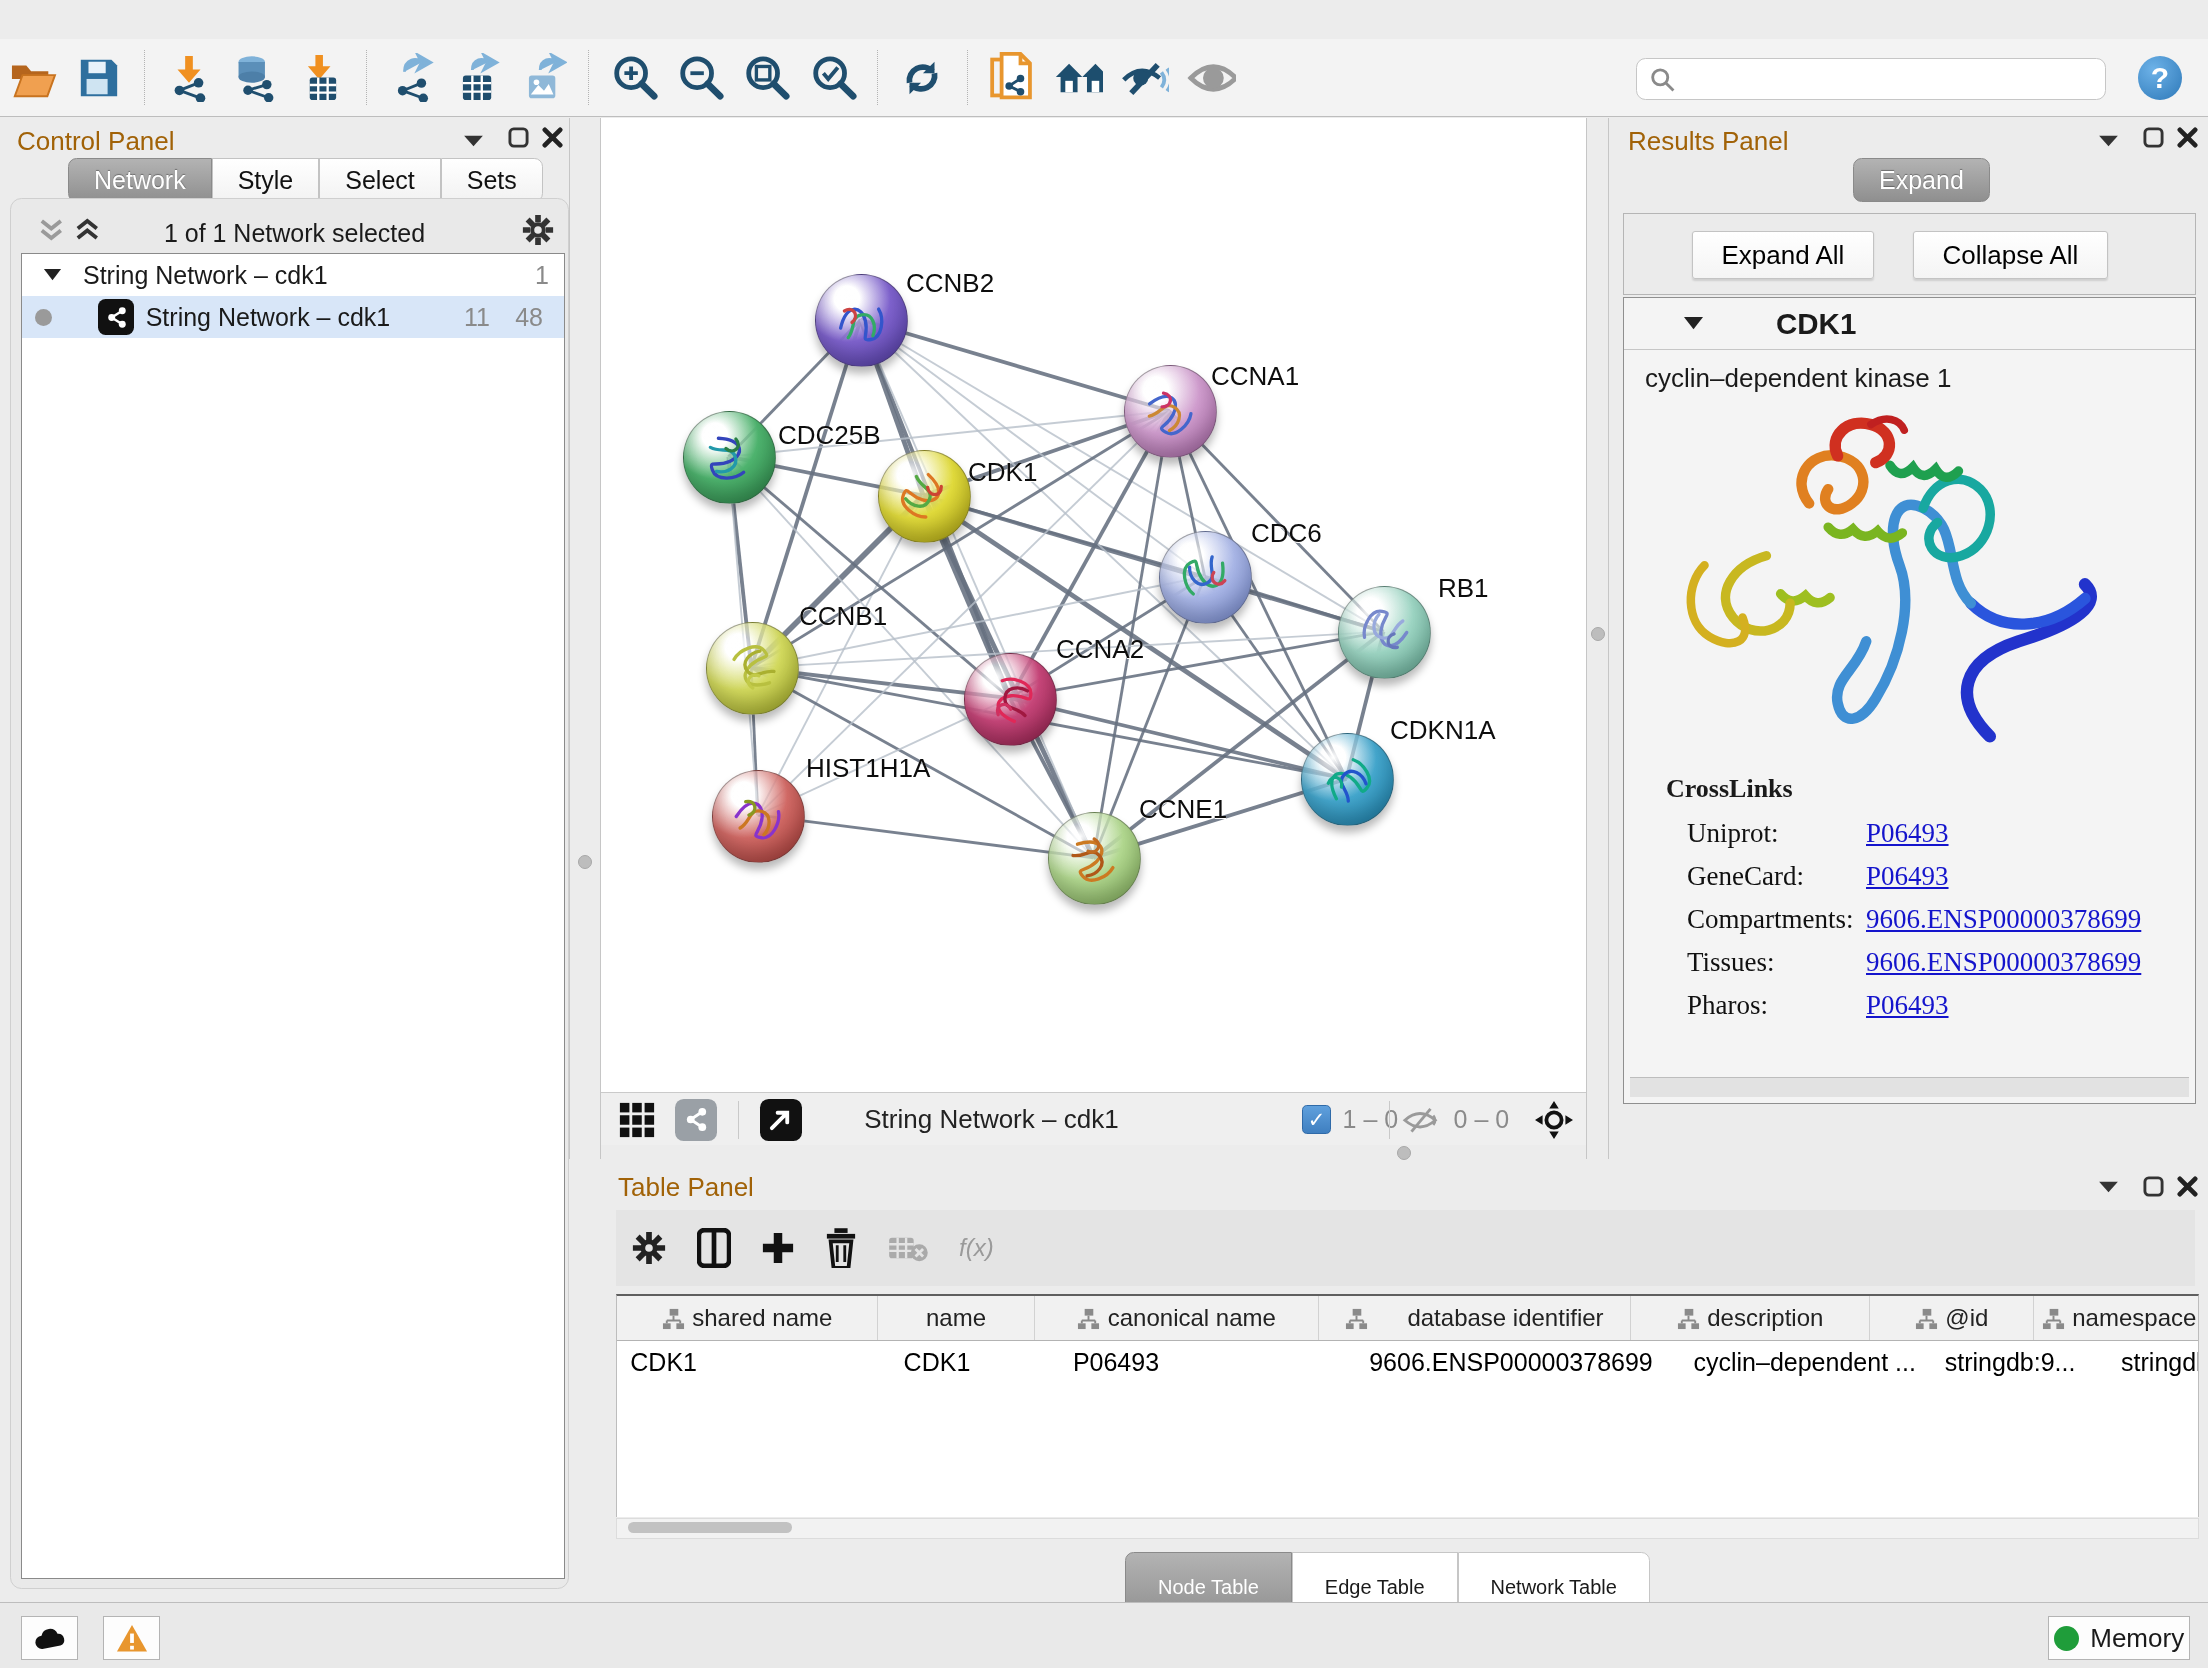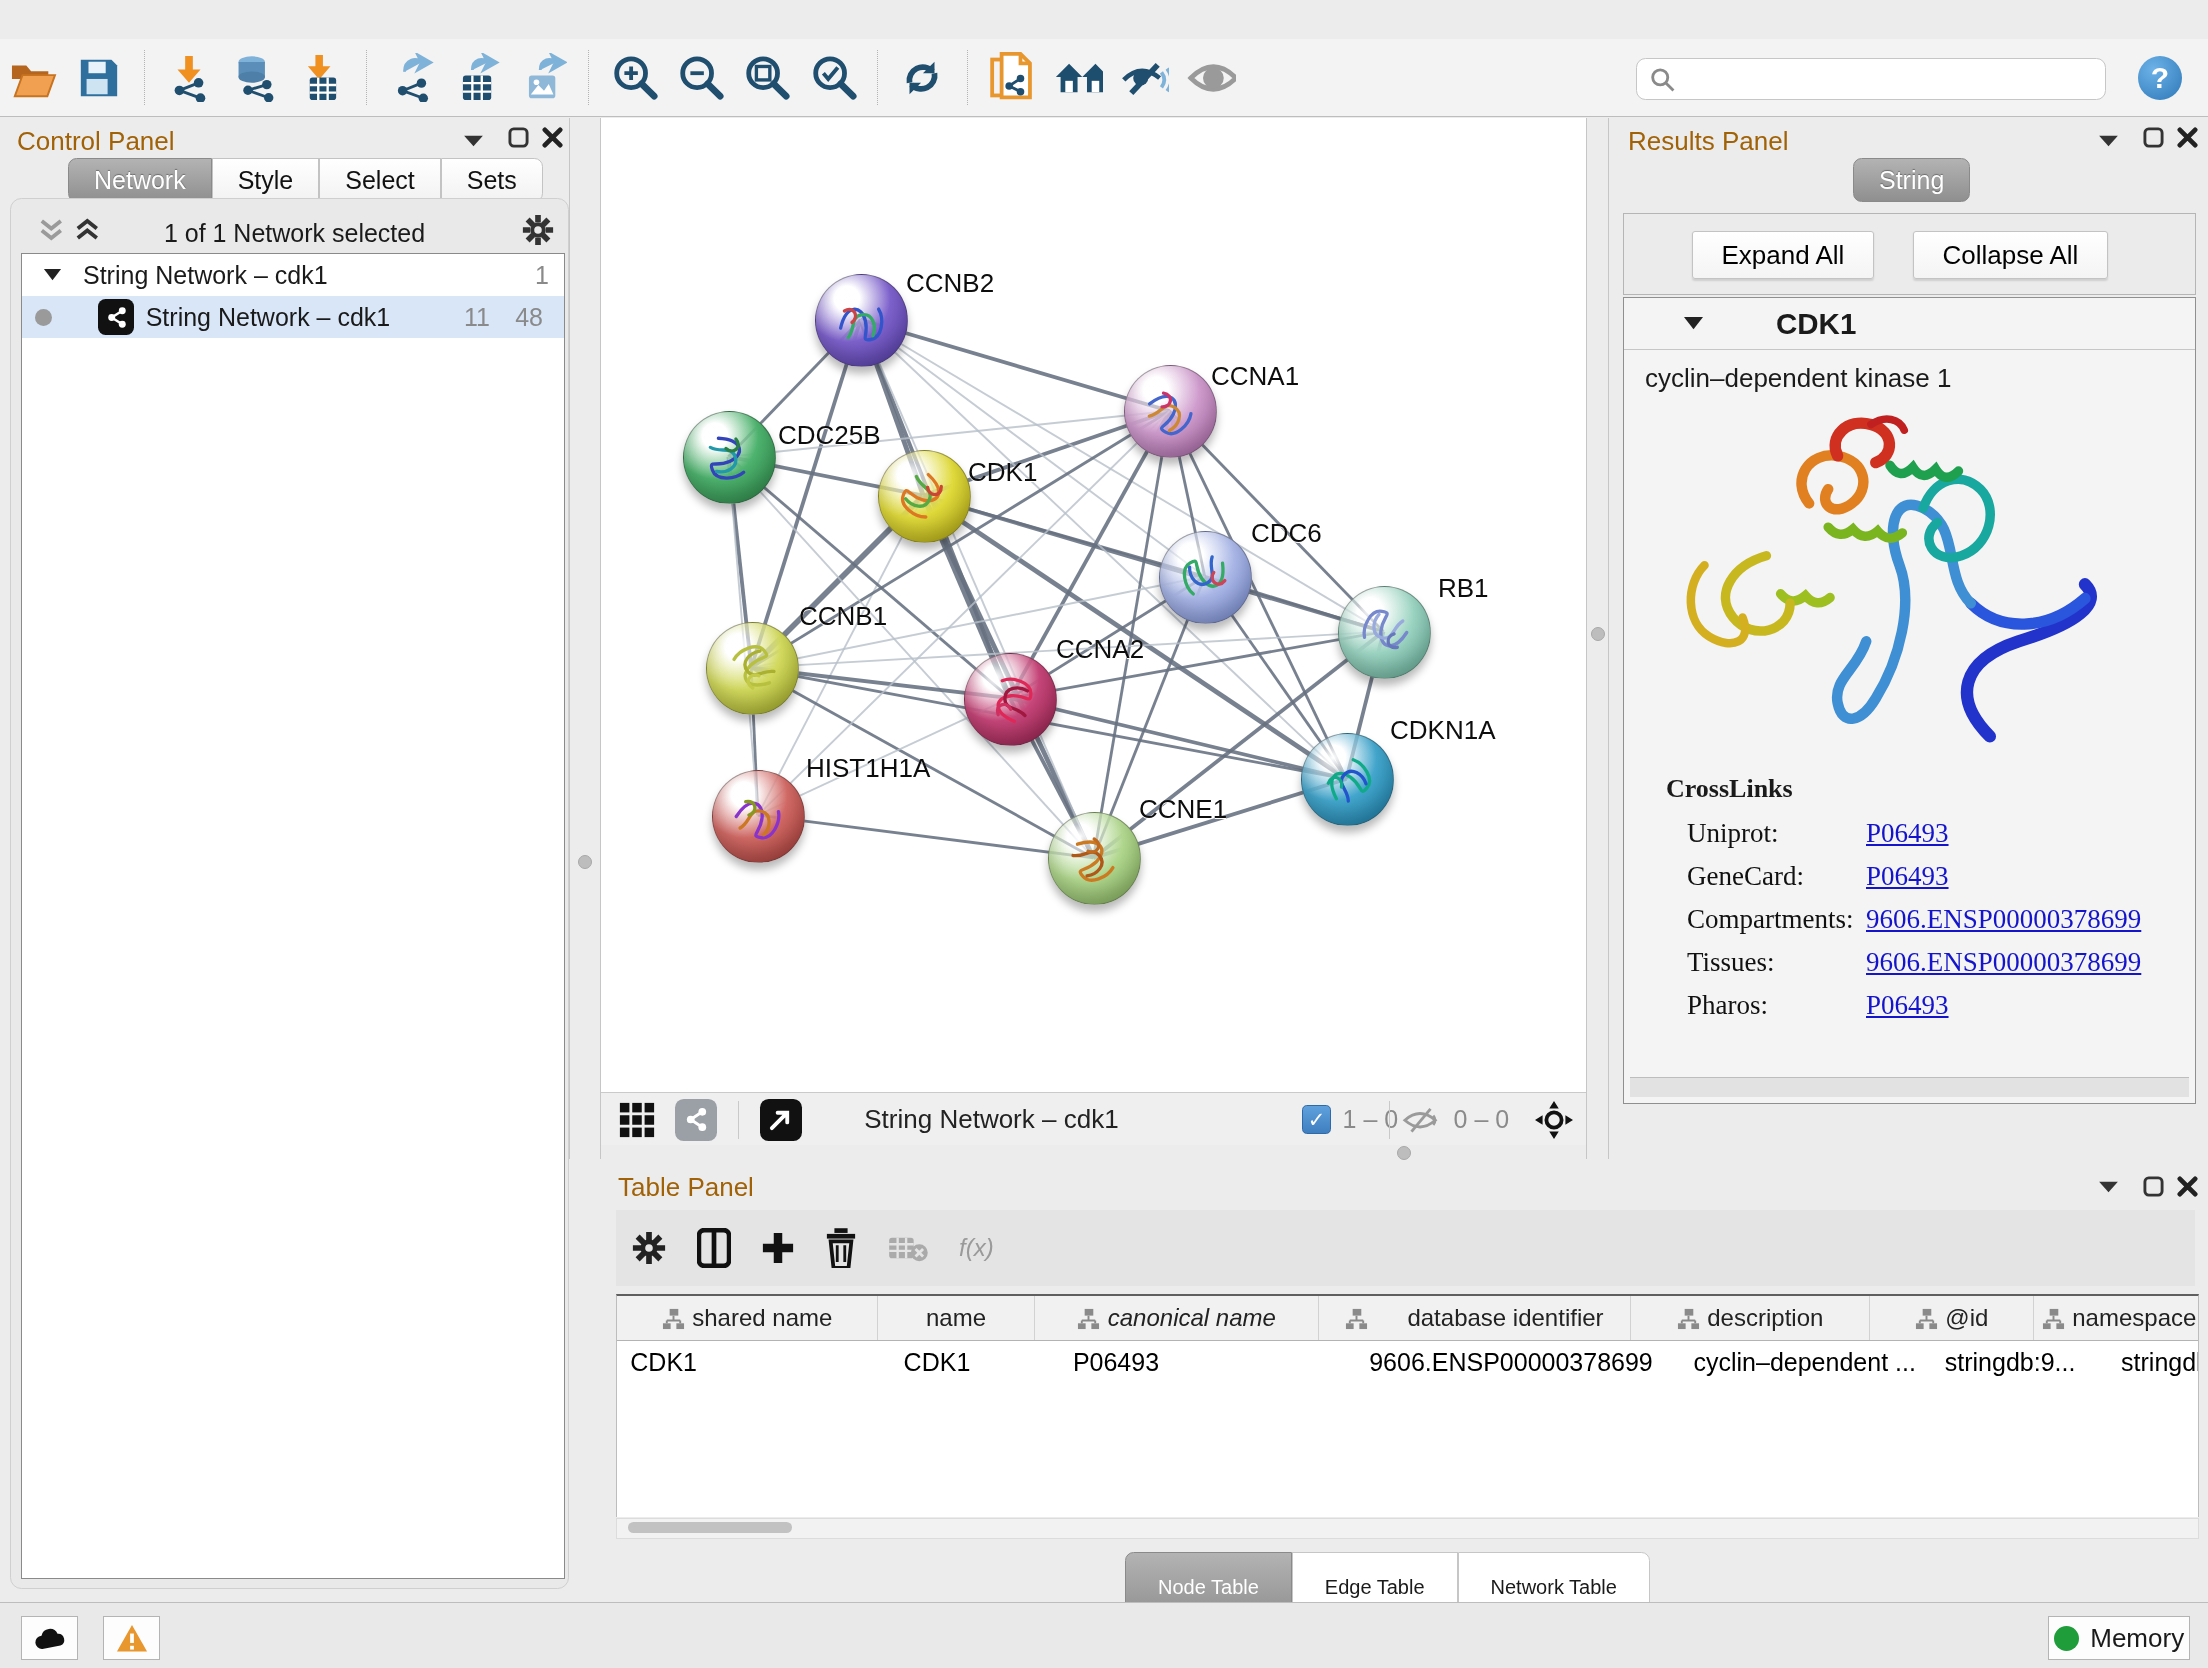--- a/index.html
+++ b/index.html
@@ -508,21 +508,21 @@
     <svg style="position:absolute;left:2097px;top:133px" width="23" height="15" viewBox="0 0 24 16">
         <path d="M2 3 h20 l-10 11z" fill="#333"></path>
       </svg>
     <svg style="position:absolute;left:2143px;top:127px" width="21" height="21" viewBox="0 0 22 22">
         <rect x="2" y="2" width="18" height="18" rx="4" fill="none" stroke="#333" stroke-width="3"></rect>
       </svg>
     <svg style="position:absolute;left:2177px;top:127px" width="21" height="21" viewBox="0 0 22 22">
         <path d="M3 3 L19 19 M19 3 L3 19" stroke="#222" stroke-width="5" stroke-linecap="round"></path>
       </svg>
 
-    <div class="tab-btn sel" style="position:absolute;left:1853px;top:158px;border-radius:8.6px">String</div>
+    <div class="tab-btn sel" style="position:absolute;left:1853px;top:158px;border-radius:8.6px">Expand</div>
 
     <div class="rp-box" style="left:1623px;top:213px;width:571px;height:80px">
       <button class="btn" style="position:absolute;left:68px;top:17px">Expand All</button>
       <button class="btn" style="position:absolute;left:289px;top:17px">Collapse All</button>
     </div>
 
     <div class="rp-box" style="left:1623px;top:297px;width:571px;height:805px;background:#f4f4f4;border-color:#8f8f8f">
       <div style="height:51px;border-bottom:1px solid #c6c6c6;display:flex;align-items:center">
         <svg width="21" height="14.3" style="margin-left:59px" viewBox="0 0 22 15">
             <path d="M1 1 h20 l-10 13z" fill="#222"></path>
@@ -634,21 +634,21 @@
               <rect x="8" y="2" width="9" height="7" fill="#8a8a8a"></rect>
               <path d="M12 9 v5 M5 14 h14 M5 14 v3 M19 14 v3" stroke="#8a8a8a" stroke-width="2" fill="none"></path>
               <rect x="1" y="17" width="8" height="6" fill="#8a8a8a"></rect>
               <rect x="15" y="17" width="8" height="6" fill="#8a8a8a"></rect>
             </svg>
             <span>shared name</span>
           </div>
           <div class="dt-hcell" style="width: 156px;">
             <span>name</span>
           </div>
-          <div class="dt-hcell" style="width: 283px; font-style: italic;">
+          <div class="dt-hcell" style="width: 283px;">
             <svg width="23" height="23" viewBox="0 0 24 24">
               <rect x="8" y="2" width="9" height="7" fill="#8a8a8a"></rect>
               <path d="M12 9 v5 M5 14 h14 M5 14 v3 M19 14 v3" stroke="#8a8a8a" stroke-width="2" fill="none"></path>
               <rect x="1" y="17" width="8" height="6" fill="#8a8a8a"></rect>
               <rect x="15" y="17" width="8" height="6" fill="#8a8a8a"></rect>
             </svg>
             <span>canonical name</span>
           </div>
           <div class="dt-hcell" style="width: 311px; gap: 39px;">
             <svg width="23" height="23" viewBox="0 0 24 24">

